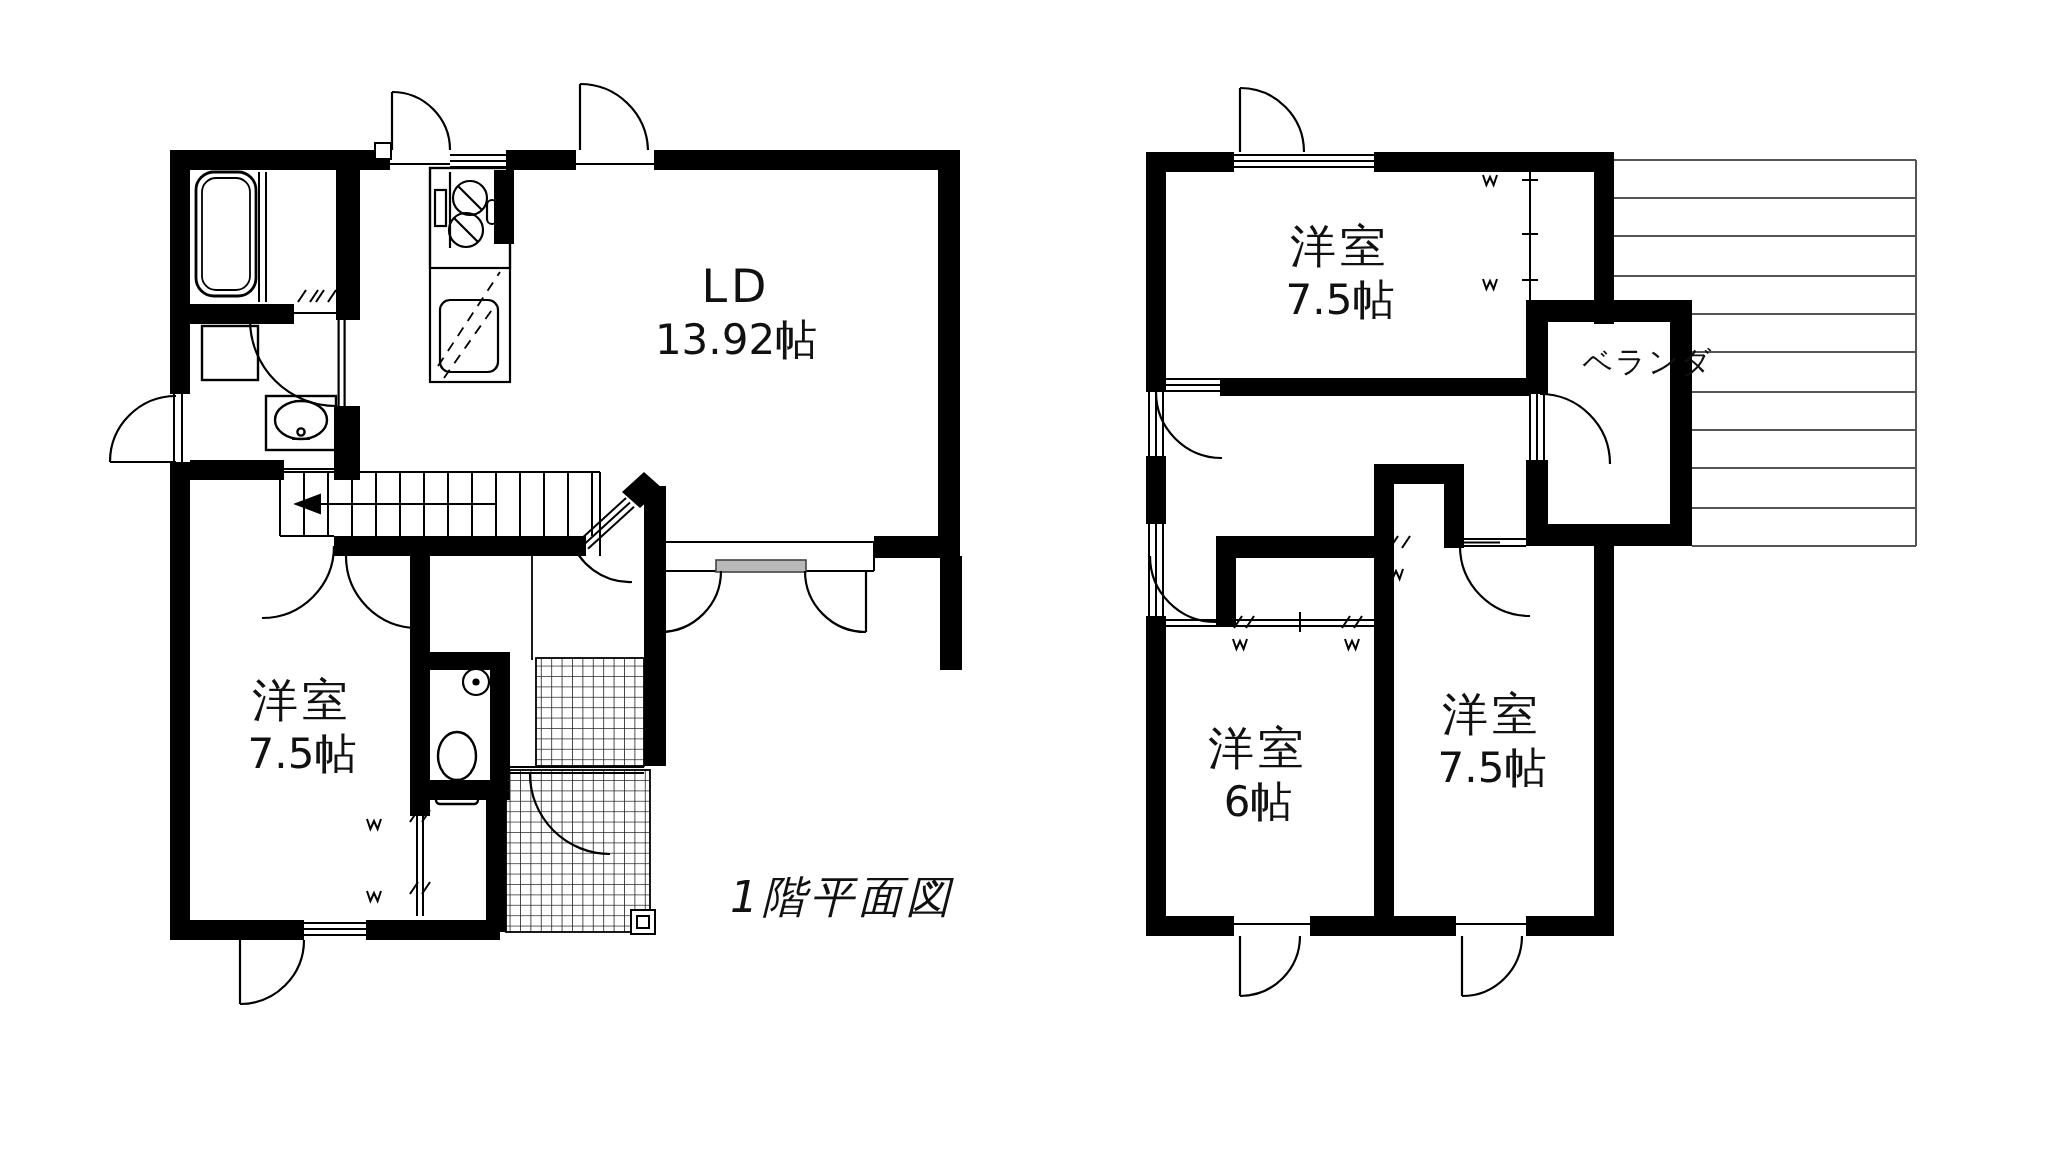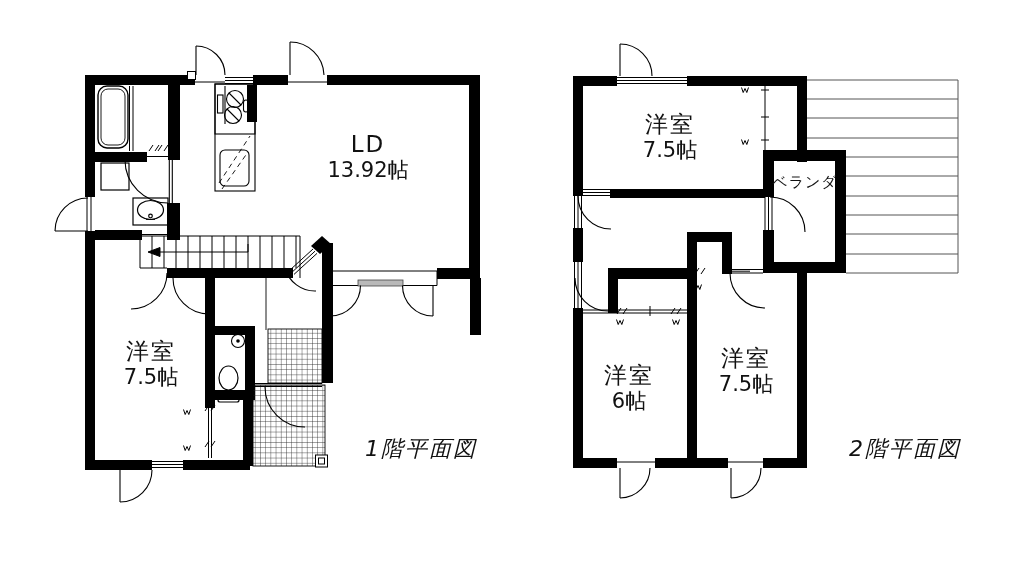--- a/index.html
+++ b/index.html
@@ -323,29 +323,28 @@
   <span class="size-line">7.5帖</span>
 </div>
 
 <div class="plan-caption" style="left:421px;top:449px;">1階平面図</div>
 
 <div class="room-label" style="left:670px;top:137px;">
   <span class="name-line">洋室</span>
   <span class="size-line">7.5帖</span>
 </div>
 
-<div class="room-label veranda-label" style="left:805px;top:183px;">
+<div class="room-label veranda-label" style="left:824px;top:183px;font-family:Liberation Mono, monospace;">
   <span>ベランダ</span>
 </div>
 
 <div class="room-label" style="left:629px;top:388px;">
   <span class="name-line">洋室</span>
   <span class="size-line">6帖</span>
 </div>
 
 <div class="room-label" style="left:746px;top:371px;">
   <span class="name-line">洋室</span>
   <span class="size-line">7.5帖</span>
 </div>
 
-<div class="plan-caption" style="left:905px;top:449px;">2階平面図</div>
 
 </div>
 
 </body></html>

